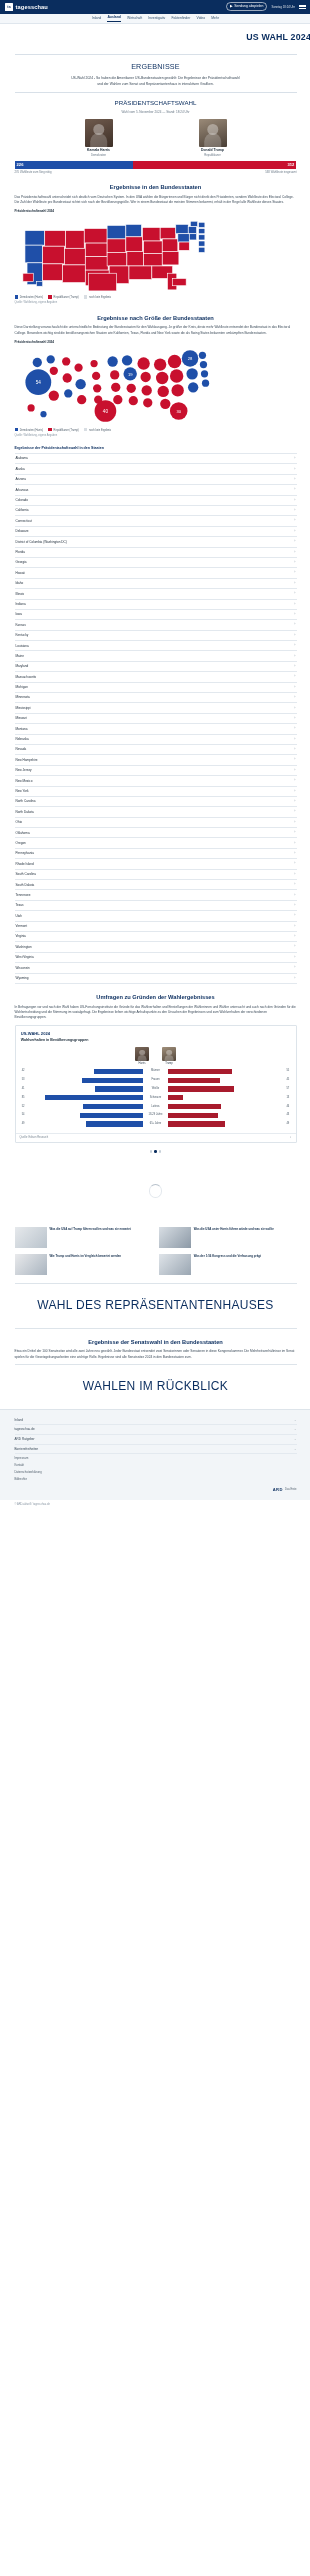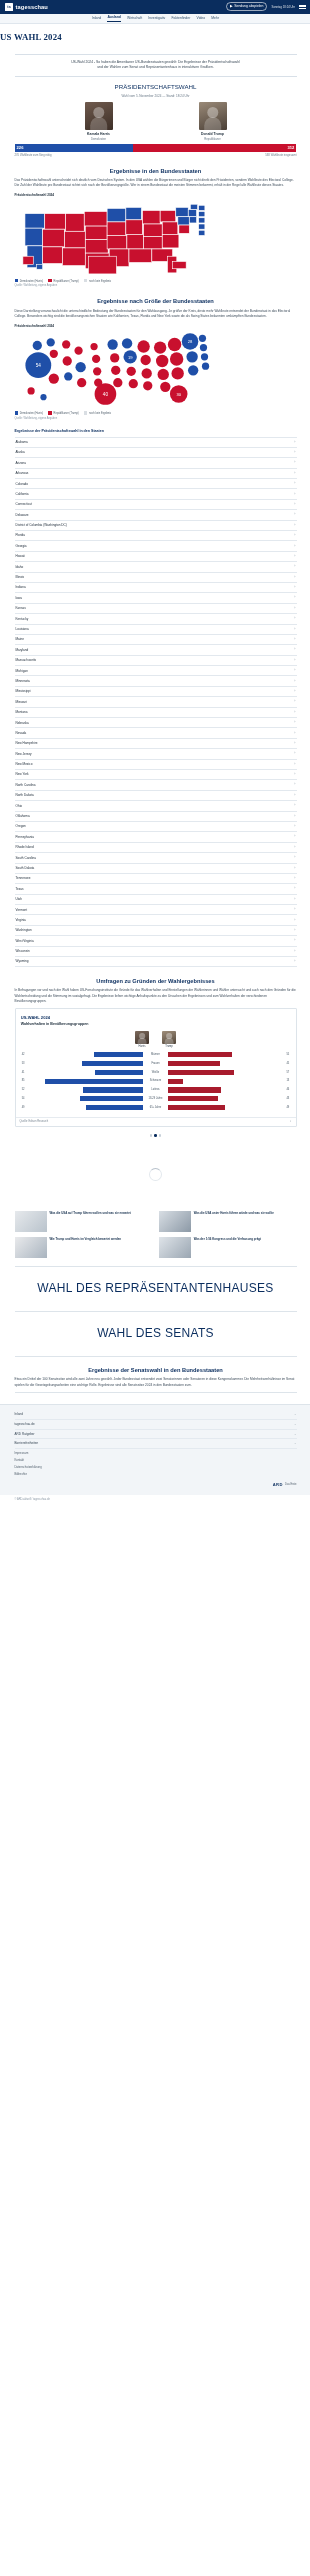--- a/index.html
+++ b/index.html
@@ -48,22 +48,21 @@
     display:flex; align-items:center; justify-content:center;
     gap: 6.2px;
     font-size: 3.4px;
     color: #32506e;
   }
   .navbar span.active { color:#0a2d5e; font-weight:bold; border-bottom:1px solid #0a2d5e; padding-bottom:1px;}
 
   
   .hero {
     padding: 7.2px 0 5.2px;
-    text-align:left;
-    font-family:Liberation Serif, serif;
+    text-align:right;
   }
   .hero h1 {
     font-size: 8.8px; margin: 0; color:#0a2d5e; font-weight:bold;
     letter-spacing:0.2px;
   }
   .rule { height:0.5px; background:#d8e0e8; margin: 5.2px 14.5px; }
 
   .section-title {
     text-align:center; color:#0a2d5e; font-size: 7.2px; margin: 7.2px 0 4.1px;
     letter-spacing: 0.2px;
@@ -261,20 +260,21 @@
     <span>Faktenfinder</span>
     <span>Video</span>
     <span>Mehr</span>
   </div>
 
   <div class="hero">
     <h1>US WAHL 2024</h1>
   </div>
   <div class="rule"></div>
 
+  <div class="section-title">ERGEBNISSE</div>
   <p class="intro">US-Wahl 2024 - So haben die Amerikaner US-Bundesstaaten gewählt: Die Ergebnisse der Präsidentschaftswahl und der Wahlen zum Senat und Repräsentantenhaus in interaktiven Grafiken.</p>
   <div class="rule"></div>
 
   <div class="sub-head">PRÄSIDENTSCHAFTSWAHL</div>
   <div class="sub-sub">Wahl vom 5. November 2024 — Stand: 18:24 Uhr</div>
 
   <div class="cands">
     <div class="cand">
       <div class="photo harris"></div>
       <div class="name">Kamala Harris</div>
@@ -785,29 +785,29 @@
       </div>
       <div class="teaser">
         <div class="thumb d"></div>
         <div class="tx">Was der 1:56 Kongress und die Verfassung prägt</div>
       </div>
     </div>
 
   <div class="divider"></div>
   <div class="bigsec">WAHL DES REPRÄSENTANTENHAUSES</div>
   <div class="divider"></div>
-  <div class="bigsec">WAHL DES SENATS</div>
   <div class="divider"></div>
 
   <div class="block">
     <h2>Ergebnisse der Senatswahl in den Bundesstaaten</h2>
     <p class="body">Etwa ein Drittel der 100 Senatssitze wird alle zwei Jahre neu gewählt. Jeder Bundesstaat entsendet zwei Senatorinnen oder Senatoren in diese Kongresskammer. Die Mehrheitsverhältnisse im Senat spielen für die Gesetzgebungsarbeiten eine wichtige Rolle. Ergebnisse sind alle Senatssitze 2024 in den Bundesstaaten zum.</p>
   </div>
 
   <div class="divider"></div>
+  <div class="bigsec">WAHLEN IM RÜCKBLICK</div>
 
   <div class="footer">
     <div id="footer-rows">
         <div class="frow">
           <span>Inland</span>
           <span class="chev">⌄</span>
         </div>
         <div class="frow">
           <span>tagesschau.de</span>
           <span class="chev">⌄</span>

